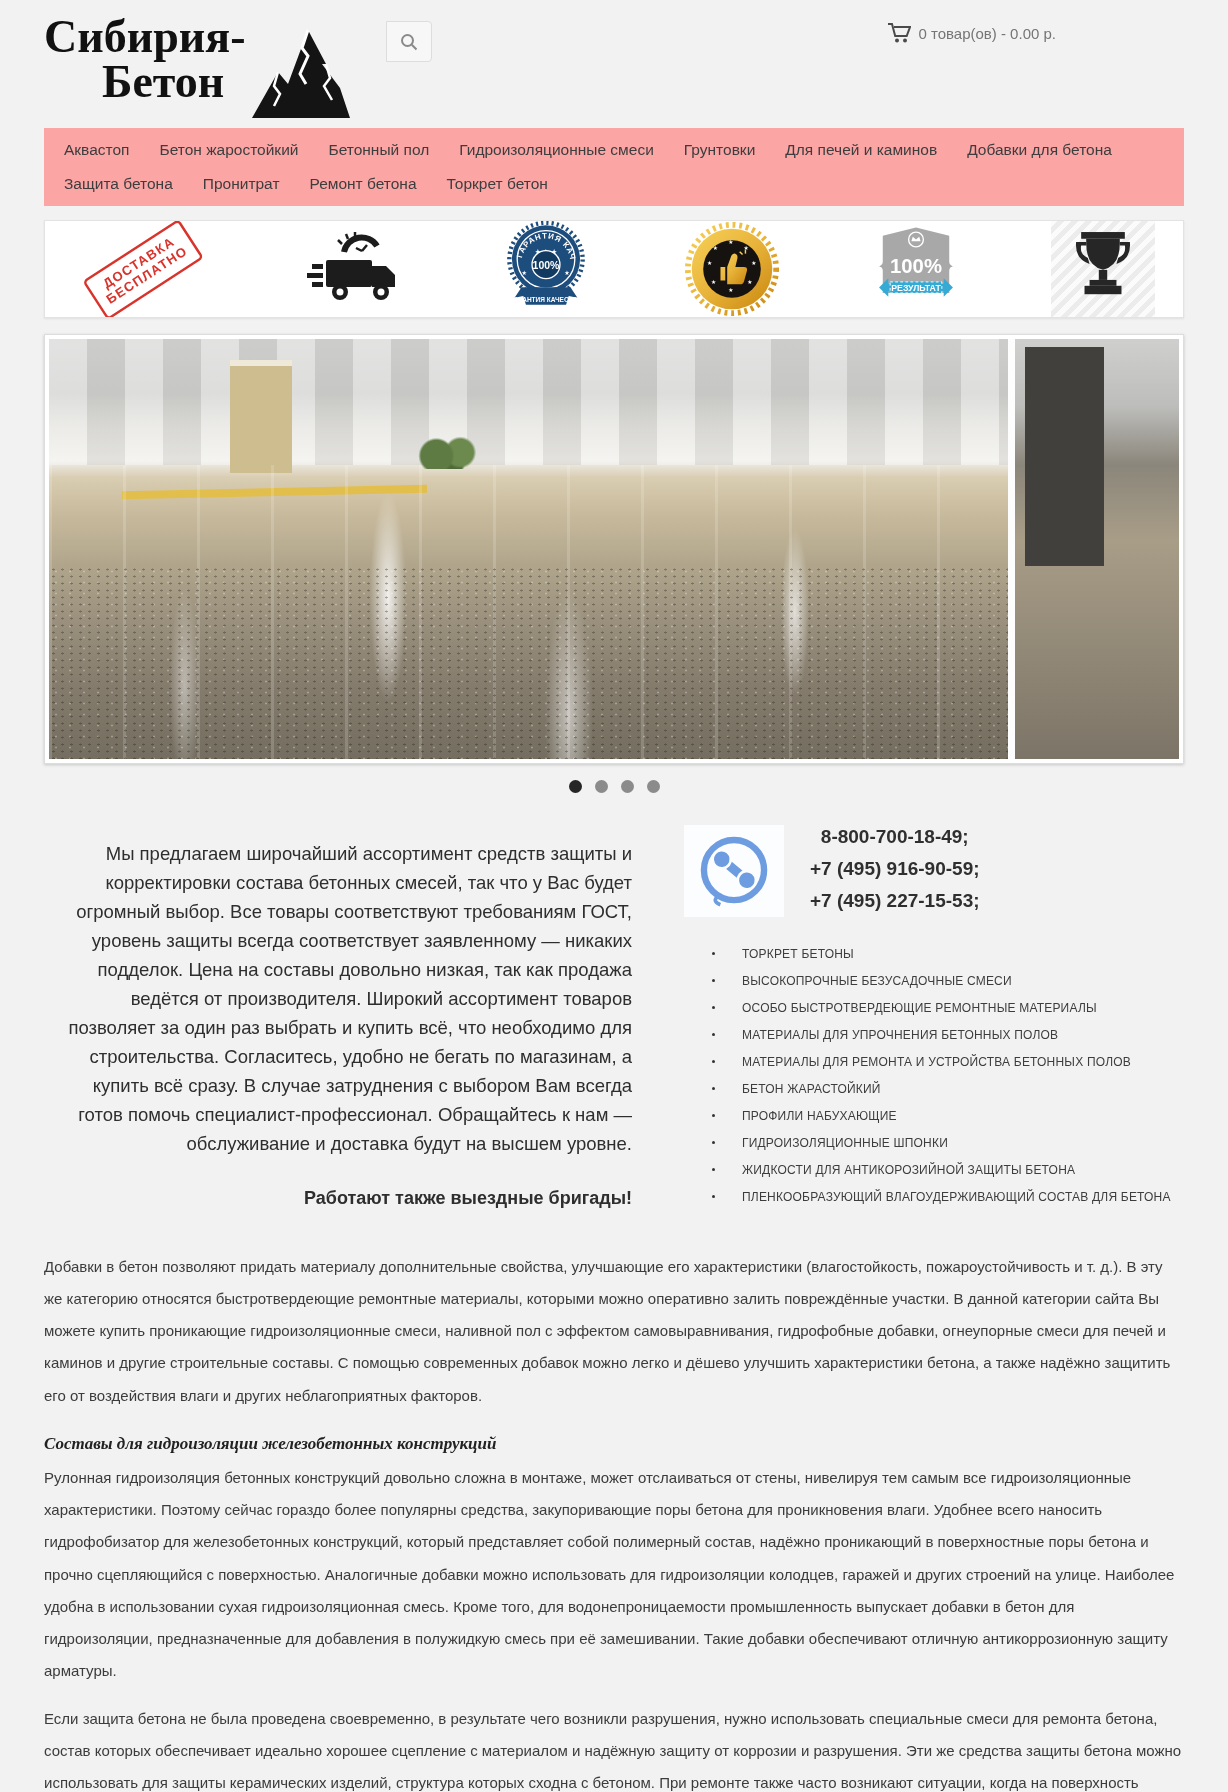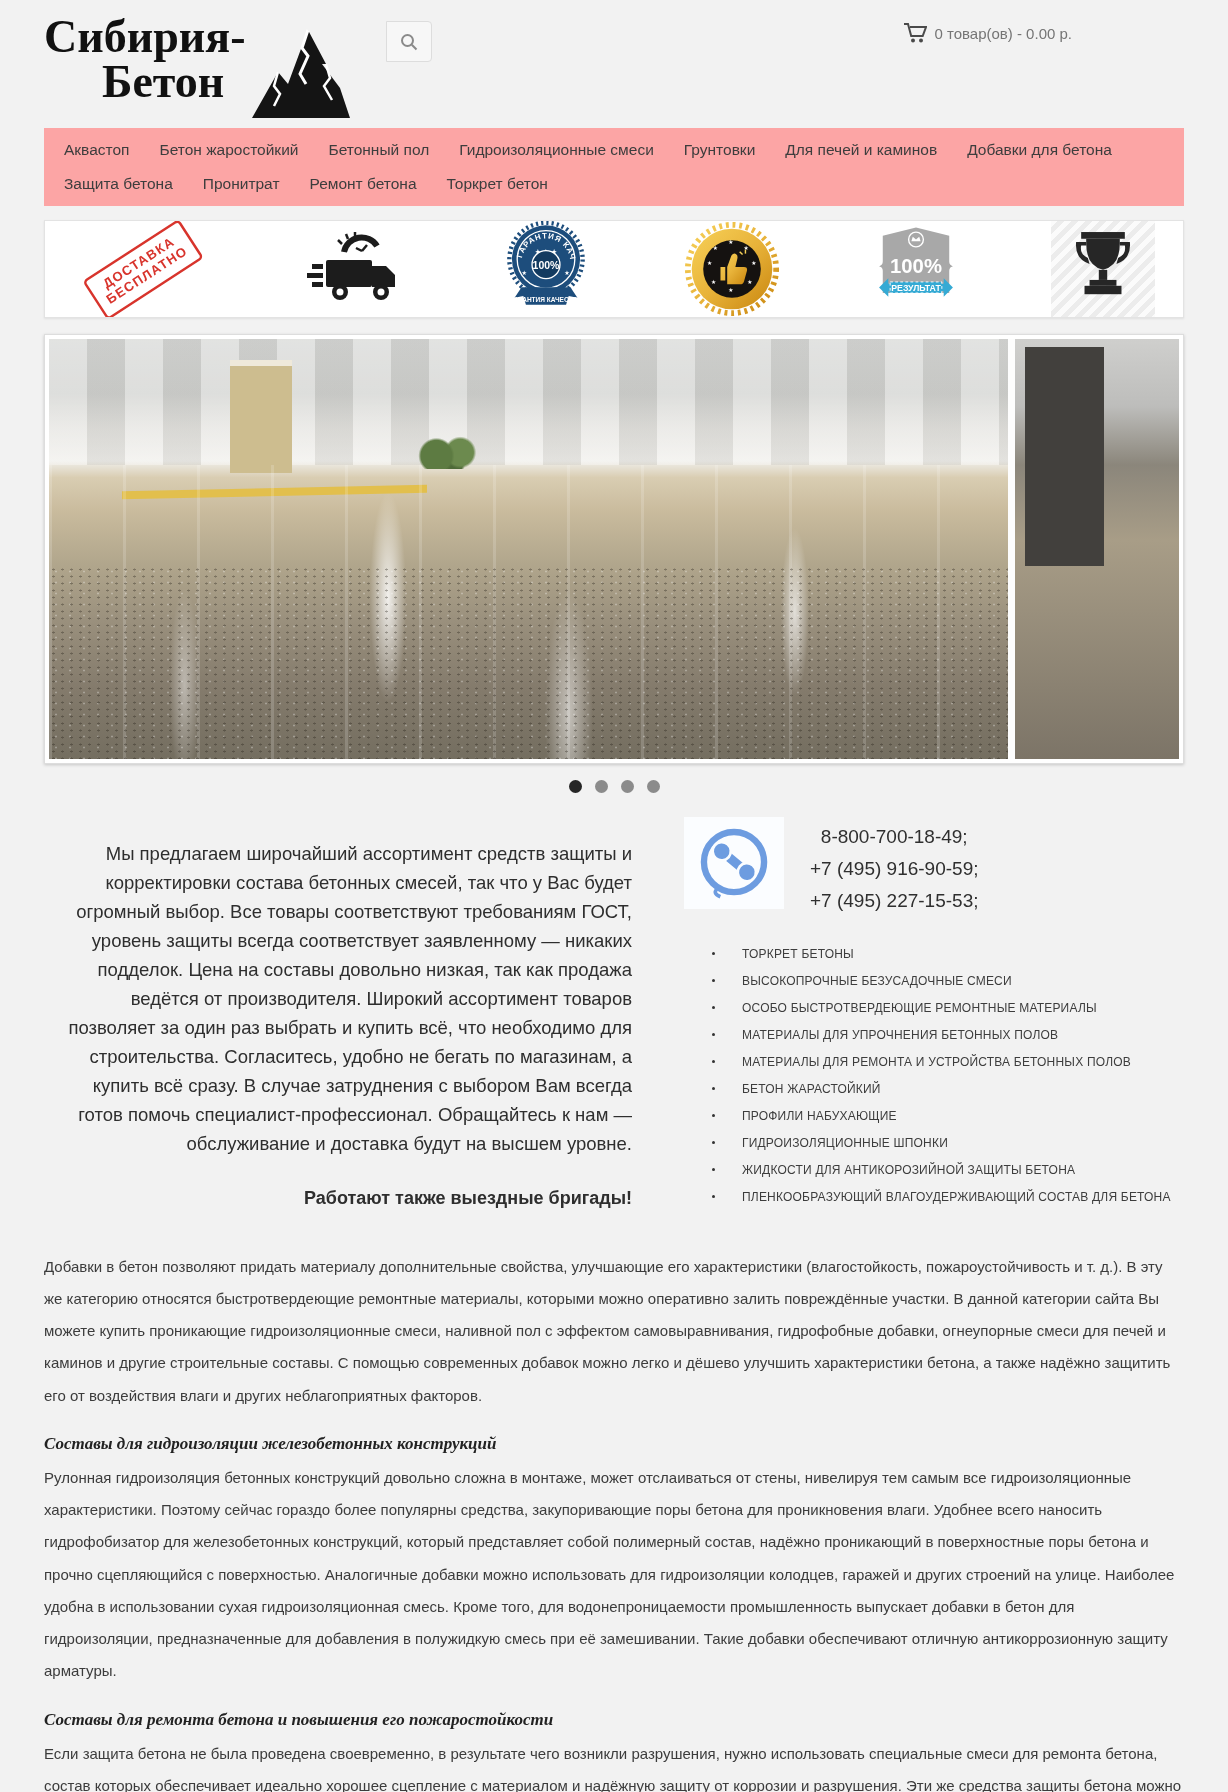--- a/index.html
+++ b/index.html
@@ -11,21 +11,21 @@
   header { display:flex; align-items:flex-start; padding-top:14px; position:relative; }
   .logo { display:flex; align-items:flex-start; cursor:pointer; }
   .logo-text { font-family:"Liberation Serif", serif; font-weight:700; font-size:46px; line-height:.98; color:#111; }
   .logo-text .l2 { display:block; padding-left:58px; }
   .mountain { margin-left:4px; margin-top:8px; }
   .searchbar { display:flex; margin-left:36px; margin-top:7px; }
   .searchbar input { width:305px; height:41px; border:1px solid #ddd; border-right:none; border-radius:4px 0 0 4px;
     padding:0 12px; font-size:14px; color:#555; background:#fff; outline:none; }
   .searchbar input::placeholder { color:#a9a9a9; }
   .searchbar button { width:46px; height:41px; border:1px solid #ddd; border-radius:0 4px 4px 0; background:#f7f7f7; cursor:pointer; display:flex; align-items:center; justify-content:center; }
-  .cart { position:absolute; right:112px; top:22px; display:flex; align-items:center; gap:7px; color:#757575; font-size:15px; cursor:pointer; }
+  .cart { position:absolute; right:128px; top:22px; display:flex; align-items:center; gap:7px; color:#757575; font-size:15px; cursor:pointer; }
 
   
   nav { background:#fca5a5; margin-top:10px; padding:13px 20px; display:flex; flex-wrap:wrap; column-gap:30px; row-gap:16px; }
   nav a { color:#3d3d3d; font-size:15.5px; text-decoration:none; cursor:pointer; white-space:nowrap; }
 
   
   .badges { margin-top:14px; background:#fff; border:1px solid #e3e3e3; box-shadow:0 1px 2px rgba(0,0,0,.08);
     height:98px; display:flex; align-items:center; justify-content:space-between; padding:0 28px; overflow:hidden; }
   .badge-cell { display:flex; align-items:center; justify-content:center; height:98px; }
   .stamp { transform:rotate(-33deg) scale(.82); border:3px solid #d8342c; border-radius:6px; color:#d8342c;
@@ -62,21 +62,21 @@
   .dots { display:flex; justify-content:center; gap:13px; margin-top:16px; }
   .dot { width:13px; height:13px; border-radius:50%; cursor:pointer; }
   .dot.active { background:#262626; }
   .dot.inactive { background:#8b8b8b; }
 
   
   .intro-row { display:flex; margin-top:24px; }
   .intro { width:588px; text-align:right; font-size:18.5px; line-height:1.57; color:#2e2e2e; padding-top:22px; }
   .intro .b { font-weight:700; margin-top:26px; font-size:18px; }
   .side { flex:1; padding-left:52px; }
-  .phones-row { display:flex; align-items:flex-start; }
+  .phones-row { display:flex; align-items:flex-end;font-weight:bold; }
   .phone-badge { width:100px; height:92px; background:#fbfdff; display:flex; align-items:center; justify-content:center; }
   .phones { margin-left:26px; text-align:center; font-size:19px; color:#2f2f2f; line-height:1.68; padding-top:4px; }
   .cats { list-style:none; margin-top:30px; }
   .cats li { display:flex; font-size:12px; color:#3d3d3d; margin-bottom:13px; letter-spacing:.2px; cursor:pointer; }
   .cats li::before { content:''; width:3px; height:3px; background:#333; border-radius:50%; margin:5px 27px 0 28px; flex:none; }
 
   
   .article { margin-top:34px; color:#3c3c3c; }
   .article .p { font-size:15px; line-height:2.15; margin-bottom:15px; }
   .article .h { font-family:"Liberation Serif", serif; font-style:italic; font-weight:700; font-size:17px; color:#222; margin:22px 0 8px; }
@@ -303,17 +303,16 @@
           <li>ПЛЕНКООБРАЗУЮЩИЙ ВЛАГОУДЕРЖИВАЮЩИЙ СОСТАВ ДЛЯ БЕТОНА</li>
         </ul>
     </div>
   </section>
 
   <section class="article">
 
   <div class="p">Добавки в бетон позволяют придать материалу дополнительные свойства, улучшающие его характеристики (влагостойкость, пожароустойчивость и т. д.). В эту же категорию относятся быстротвердеющие ремонтные материалы, которыми можно оперативно залить повреждённые участки. В данной категории сайта Вы можете купить проникающие гидроизоляционные смеси, наливной пол с эффектом самовыравнивания, гидрофобные добавки, огнеупорные смеси для печей и каминов и другие строительные составы. С помощью современных добавок можно легко и дёшево улучшить характеристики бетона, а также надёжно защитить его от воздействия влаги и других неблагоприятных факторов.</div>
       <div class="h">Составы для гидроизоляции железобетонных конструкций</div>
       <div class="p">Рулонная гидроизоляция бетонных конструкций довольно сложна в монтаже, может отслаиваться от стены, нивелируя тем самым все гидроизоляционные характеристики. Поэтому сейчас гораздо более популярны средства, закупоривающие поры бетона для проникновения влаги. Удобнее всего наносить гидрофобизатор для железобетонных конструкций, который представляет собой полимерный состав, надёжно проникающий в поверхностные поры бетона и прочно сцепляющийся с поверхностью. Аналогичные добавки можно использовать для гидроизоляции колодцев, гаражей и других строений на улице. Наиболее удобна в использовании сухая гидроизоляционная смесь. Кроме того, для водонепроницаемости промышленность выпускает добавки в бетон для гидроизоляции, предназначенные для добавления в полужидкую смесь при её замешивании. Такие добавки обеспечивают отличную антикоррозионную защиту арматуры.</div>
-      <div class="h">Составы для ремонта бетона и повышения его пожаростойкости</div>
       <div class="p">Если защита бетона не была проведена своевременно, в результате чего возникли разрушения, нужно использовать специальные смеси для ремонта бетона, состав которых обеспечивает идеально хорошее сцепление с материалом и надёжную защиту от коррозии и разрушения. Эти же средства защиты бетона можно использовать для защиты керамических изделий, структура которых сходна с бетоном. При ремонте также часто возникают ситуации, когда на поверхность бетонной конструкции планируется наносить краску или штукатурку. В этом случае потребуется грунтовка глубокого проникновения для сцепления ремонтных материалов с бетоном. В ассортименте нашего магазина отдельную категорию товаров занимают средства для улучшения адгезии.</div>
     </section>
 
 </div>
 
 </body></html>

